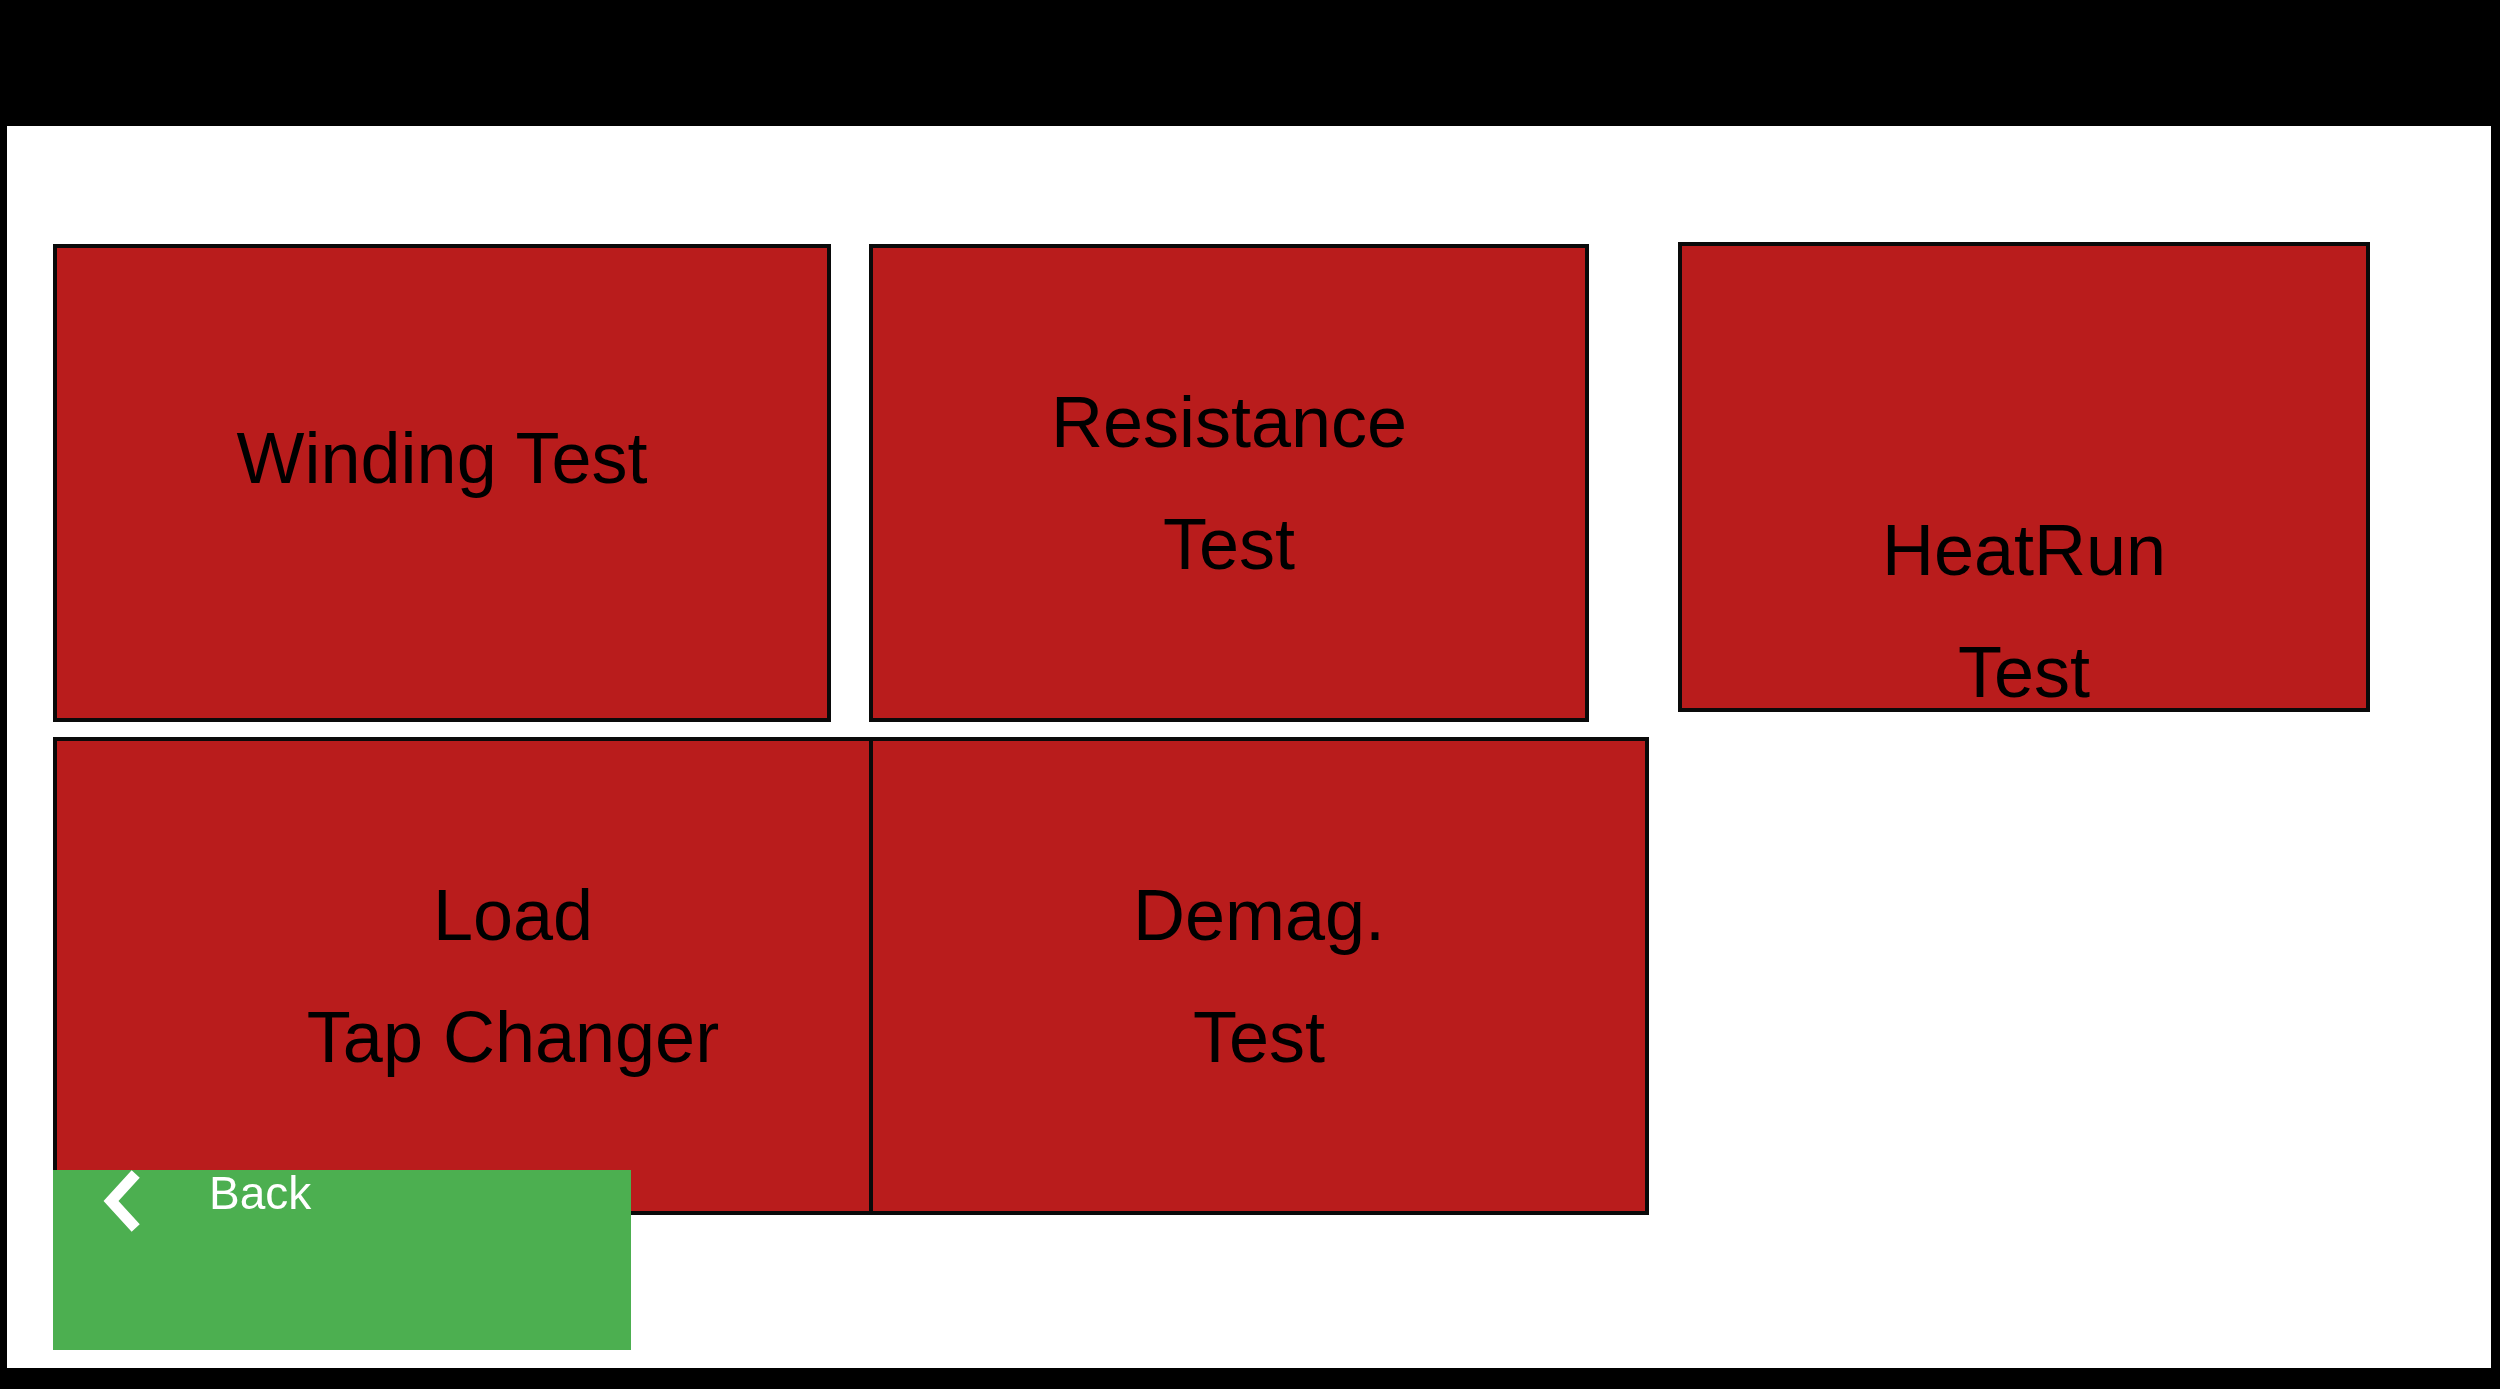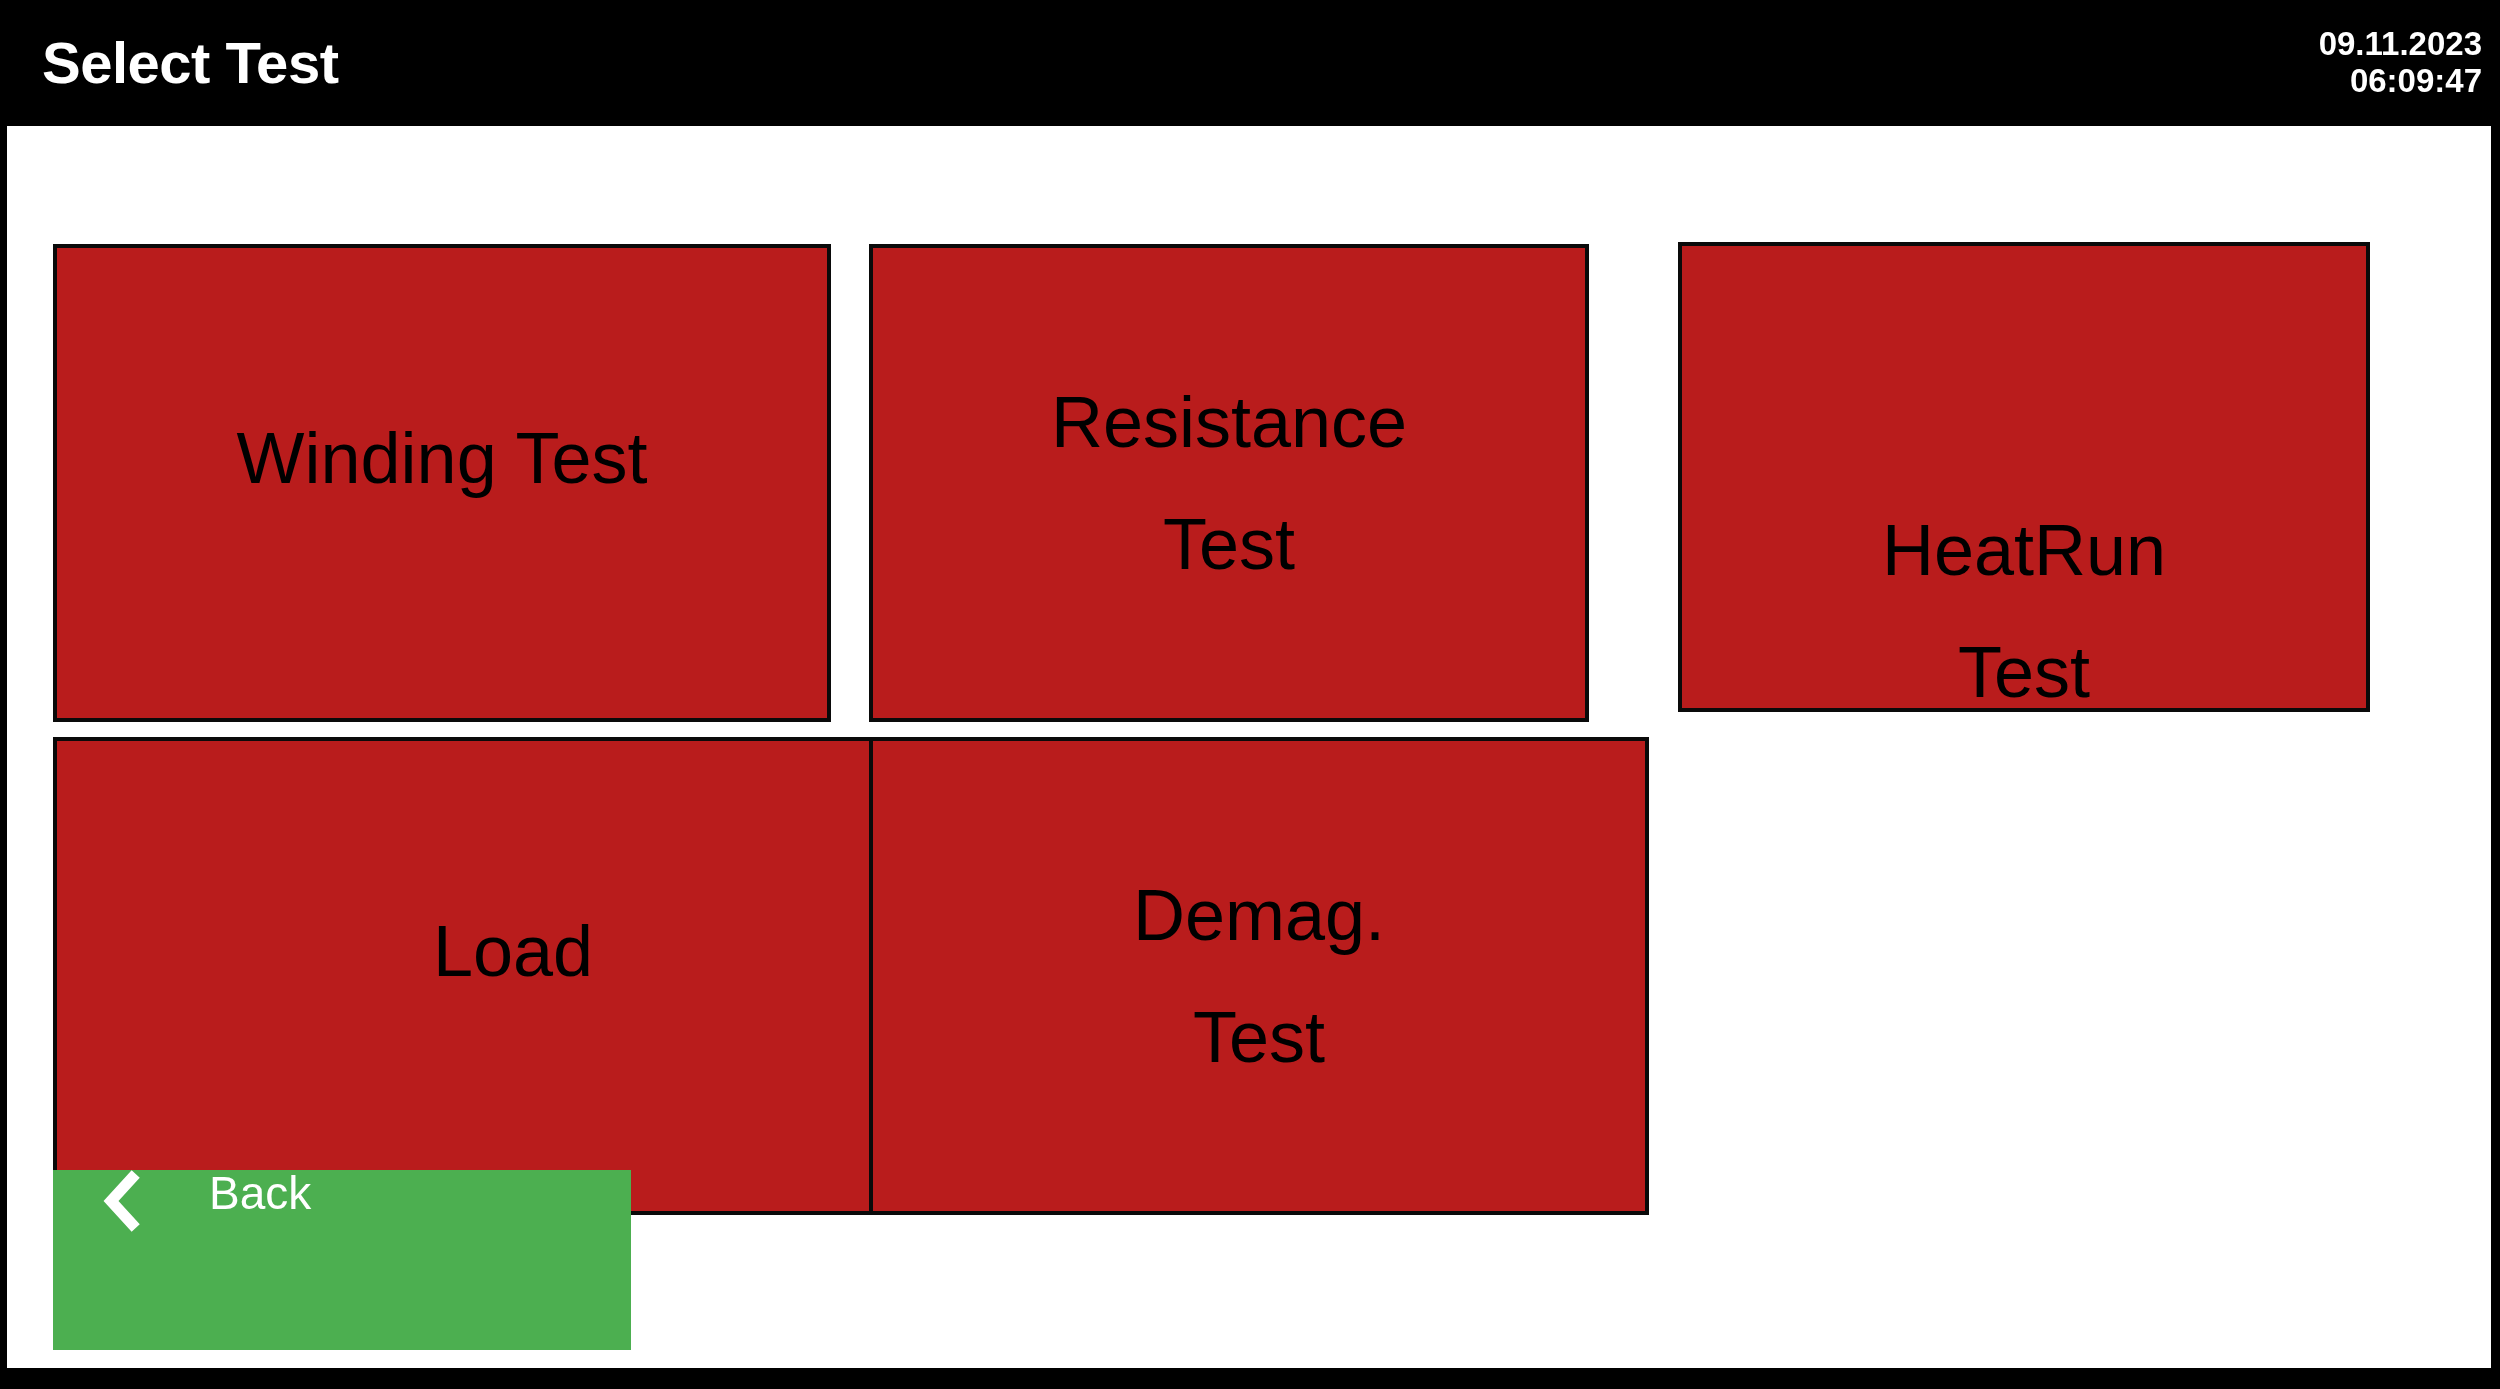--- a/index.html
+++ b/index.html
@@ -136,27 +136,20 @@
     line-height: 1;
     margin-left: 56px;
     white-space: nowrap;
   }
 </style>
 </head>
 <body>
 
 <div class="screen">
 
-  <div class="header">
-    <div class="header-title">Select Test</div>
-    <div class="header-clock">
-      <span class="clock-line">09.11.2023</span>
-      <span class="clock-line">06:09:47</span>
-    </div>
-  </div>
 
   <div class="content">
 
     <div class="grid">
 
       <div class="test-btn btn-winding">
         <span class="line l1">Winding Test</span>
       </div>
 
       <div class="test-btn btn-resistance">
@@ -164,20 +157,21 @@
         <span class="line l2">Test</span>
       </div>
 
       <div class="test-btn btn-heatrun">
         <span class="line l1">HeatRun</span>
         <span class="line l2">Test</span>
       </div>
 
       <div class="test-btn btn-ltc">
         <span class="line l1">Load</span>
+        <span class="line l2">Tap Changer</span>
       </div>
 
       <div class="test-btn btn-demag">
         <span class="line l1">Demag.</span>
         <span class="line l2">Test</span>
       </div>
 
     </div>
 
     <div class="back-btn">

